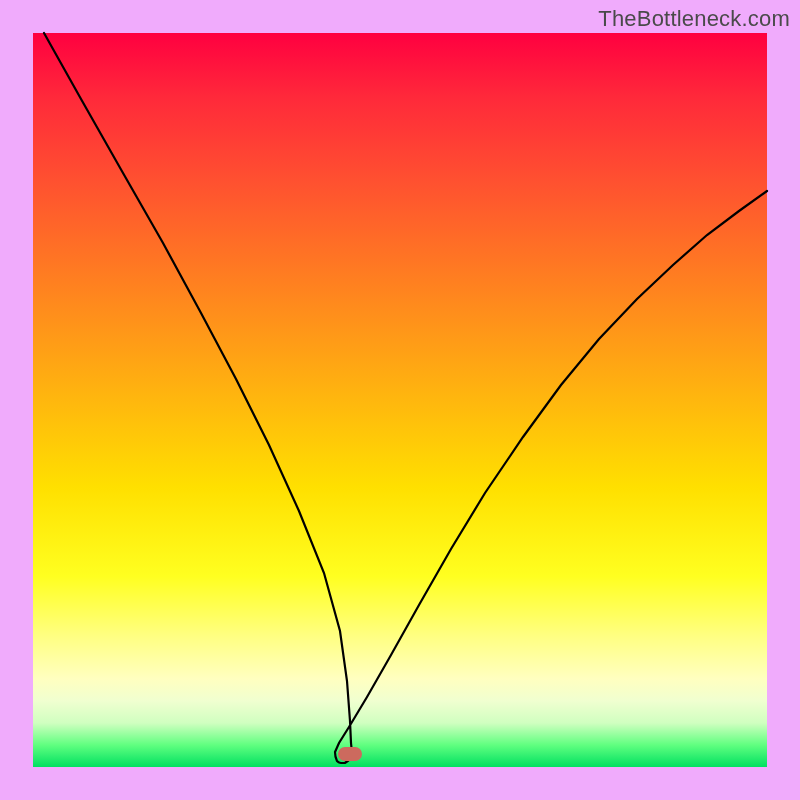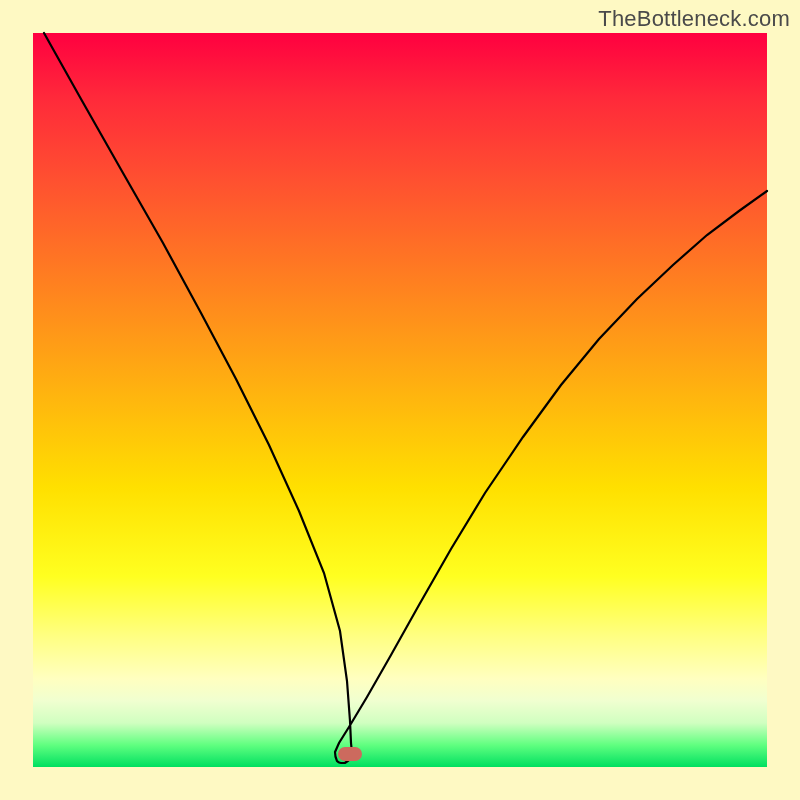--- a/index.html
+++ b/index.html
@@ -8,21 +8,21 @@
     height: 800px;
     background: #000;
     position: relative;
     overflow: hidden;
     font-family: Arial, Helvetica, sans-serif;
   }
   .frame {
     position: absolute;
     left: 0; top: 0;
     width: 800px; height: 800px;
-    background: #fef9c3;
+    background: #f0abfc;
     text-decoration: underline;
   }
   .plot-area {
     position: absolute;
     left: 33px;
     top: 33px;
     width: 734px;
     height: 734px;
     background: linear-gradient(to bottom,
       #ff0040 0%,

